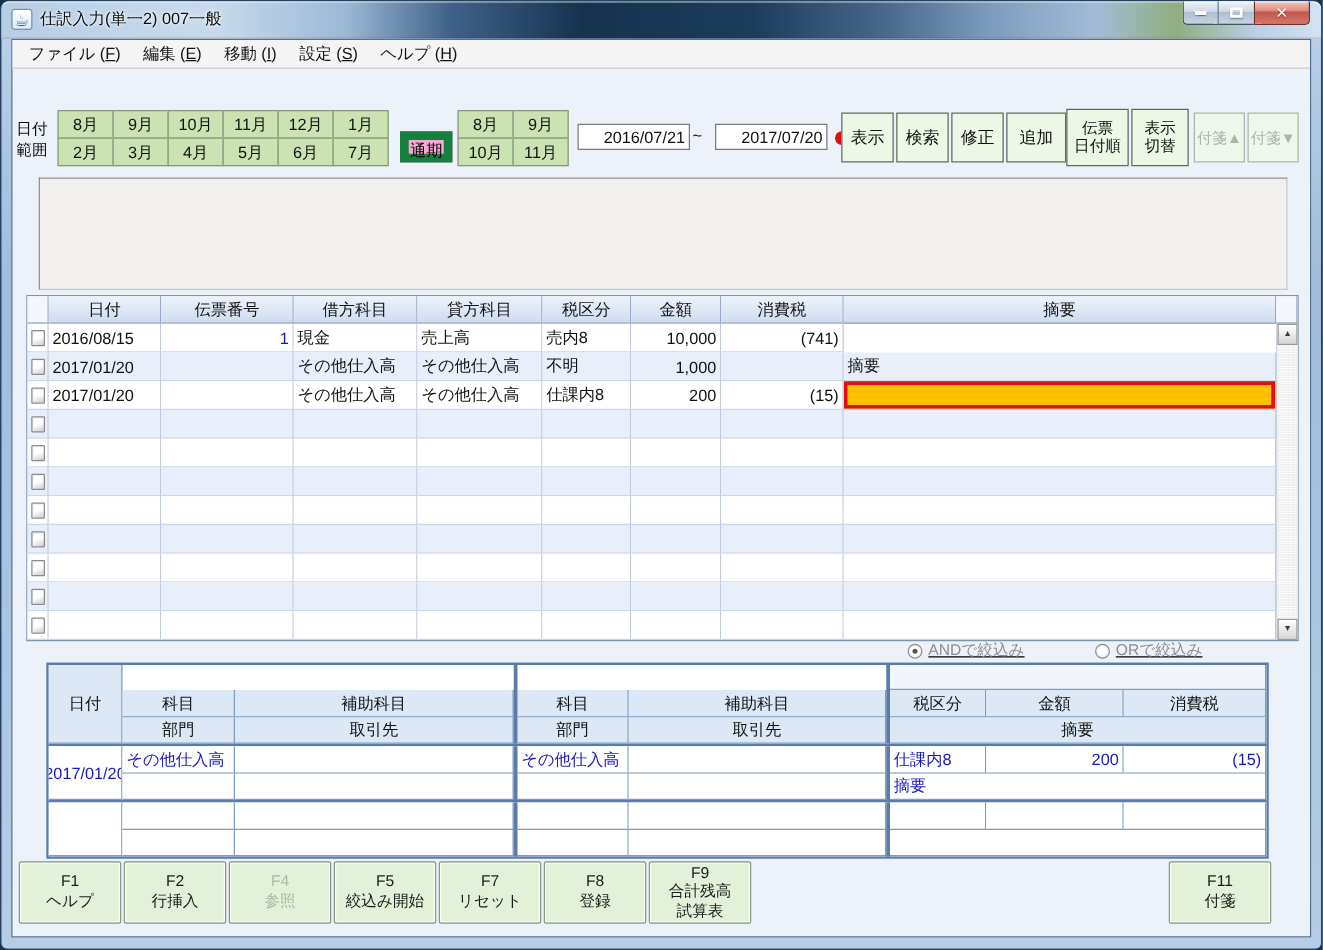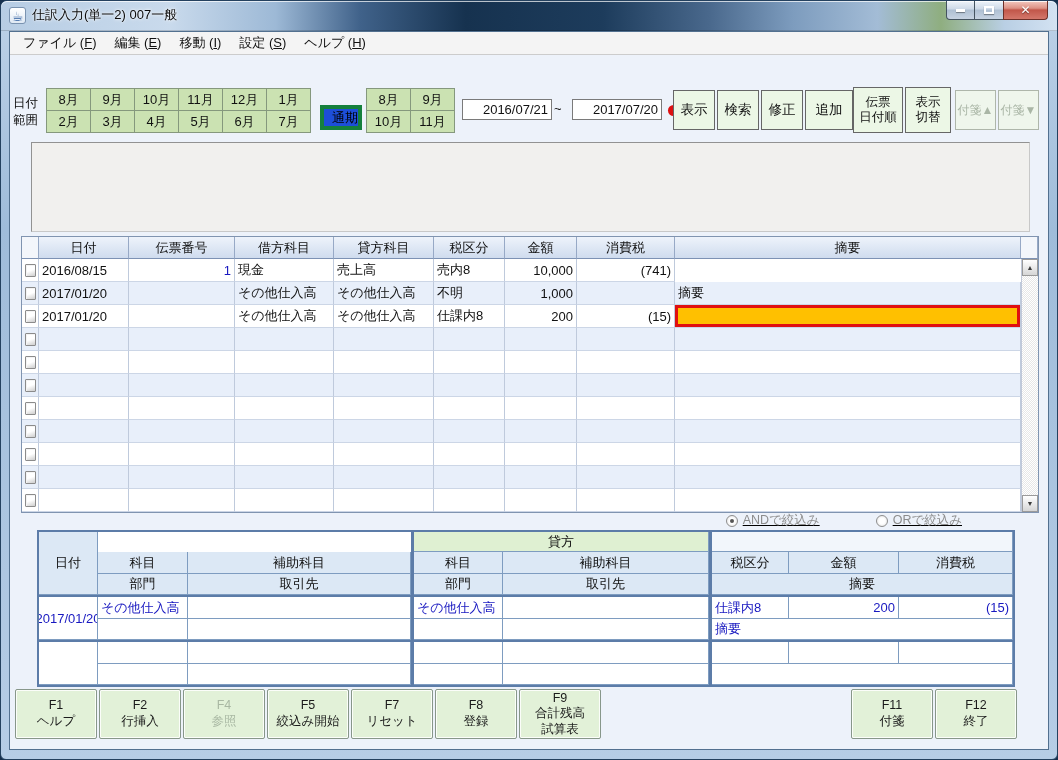--- a/index.html
+++ b/index.html
@@ -37,22 +37,22 @@
   .page-title{font-size:21px;font-weight:bold;color:#2244c4;letter-spacing:1px;}
   .page-period{font-size:15px;color:#111;}
   
   .range-row{position:absolute;left:0;top:56px;right:0;height:48px;}
   .range-label{position:absolute;left:3px;top:7px;font-size:12.5px;line-height:1.35;color:#111;}
   .mgrid{position:absolute;display:grid;}
   .mgrid-main{left:36px;top:0;grid-template-columns:repeat(6,44px);grid-auto-rows:22px;}
   .mgrid-extra{left:356px;top:0;grid-template-columns:repeat(2,44px);grid-auto-rows:22px;}
   .mbtn{background:#cbe2b2;border:1px solid #85987d;font-size:13px;color:#111;padding:0;
     margin:0 -1px -1px 0;cursor:pointer;}
-  .zenki{position:absolute;left:310px;top:17px;width:42px;height:25px;background:#1d4ed8;
-    border:4px solid #15803d;font-size:13px;cursor:pointer;padding:0;text-align:right;}
+  .zenki{position:absolute;left:310px;top:17px;width:42px;height:25px;background:#f9a8d4;
+    border:7px solid #15803d;font-size:13px;cursor:pointer;padding:0;}
   .din{position:absolute;top:11px;width:90px;height:21px;border:1px solid #7a7a7a;background:#fff;
     font-size:13px;text-align:right;padding:0 3px;color:#111;}
   .din.from{left:452px;} .din.to{left:562px;}
   .tilde{position:absolute;left:544px;top:13px;font-size:13px;color:#111;}
   .record-dot{position:absolute;left:658px;top:17px;width:11px;height:11px;border-radius:50%;}
   .tbtn{position:absolute;background:#ecf7e6;border:1px solid #666;font-size:13.5px;color:#111;
     cursor:pointer;padding:0;line-height:1.2;}
   .tbtn.b1{left:663px;top:2px;width:42px;height:40px;}
   .tbtn.b2{left:707px;top:2px;width:42px;height:40px;}
   .tbtn.b3{left:751px;top:2px;width:42px;height:40px;}
@@ -346,21 +346,20 @@
       </span>
       <span class="radio-wrap">
         <span class="radio"></span>
         <span class="radio-label">ORで絞込み</span>
       </span>
     </div>
 
     <div class="dtable">
       <div class="dgrid dhead">
         <div class="dc lbl" style="grid-row:1/4;grid-column:1">日付</div>
-        <div class="dc grp" style="grid-row:1;grid-column:5/7">貸方</div>
         <div class="dc blankc" style="grid-row:1;grid-column:8/11"></div>
         <div class="dc lbl" style="grid-row:2;grid-column:2">科目</div>
         <div class="dc lbl" style="grid-row:2;grid-column:3">補助科目</div>
         <div class="dc lbl" style="grid-row:2;grid-column:5">科目</div>
         <div class="dc lbl" style="grid-row:2;grid-column:6">補助科目</div>
         <div class="dc lbl" style="grid-row:2;grid-column:8">税区分</div>
         <div class="dc lbl" style="grid-row:2;grid-column:9">金額</div>
         <div class="dc lbl" style="grid-row:2;grid-column:10">消費税</div>
         <div class="dc lbl" style="grid-row:3;grid-column:2">部門</div>
         <div class="dc lbl" style="grid-row:3;grid-column:3">取引先</div>
@@ -436,20 +435,16 @@
             <div class="fk-key">F9</div>
             <div class="fk-line">合計残高</div>
             <div class="fk-line">試算表</div>
           </button>
         </div>
       <div class="fk-group">
           <button class="fkey">
             <div class="fk-key">F11</div>
             <div class="fk-line">付箋</div>
           </button>
-          <button class="fkey">
-            <div class="fk-key">F12</div>
-            <div class="fk-line">終了</div>
-          </button>
         </div>
     </div>
   </div>
 </div>
 
 </body></html>

